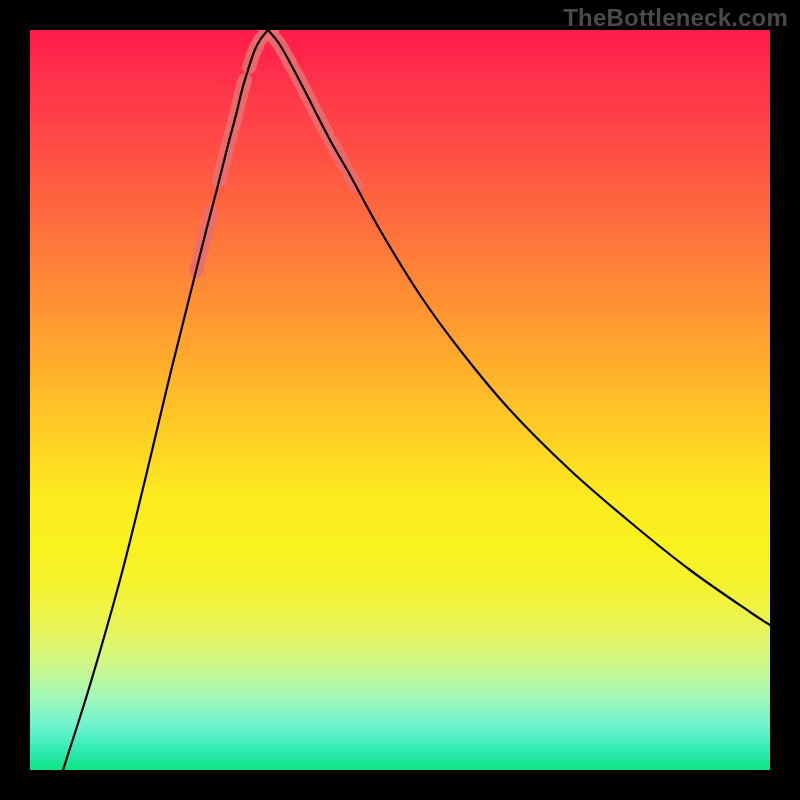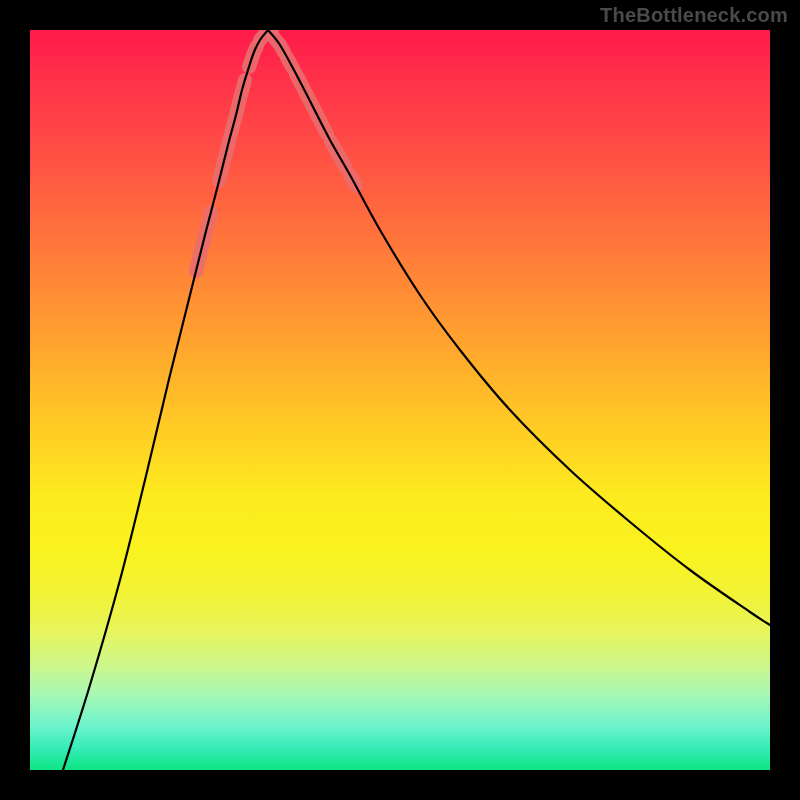--- a/index.html
+++ b/index.html
@@ -8,21 +8,21 @@
     position: relative;
     width: 800px;
     height: 800px;
     background: #000;
   }
   .attribution {
     position: absolute;
     top: 4px;
     right: 12px;
     font-family: Arial, Helvetica, sans-serif;
-    font-size: 20px;
+    font-size: 24px;
     font-weight: 600;
     color: #4a4a4a;
     letter-spacing: 0.2px;
     z-index: 5;
   }
   .plot-area {
     position: absolute;
     left: 30px;
     top: 30px;
     width: 740px;

